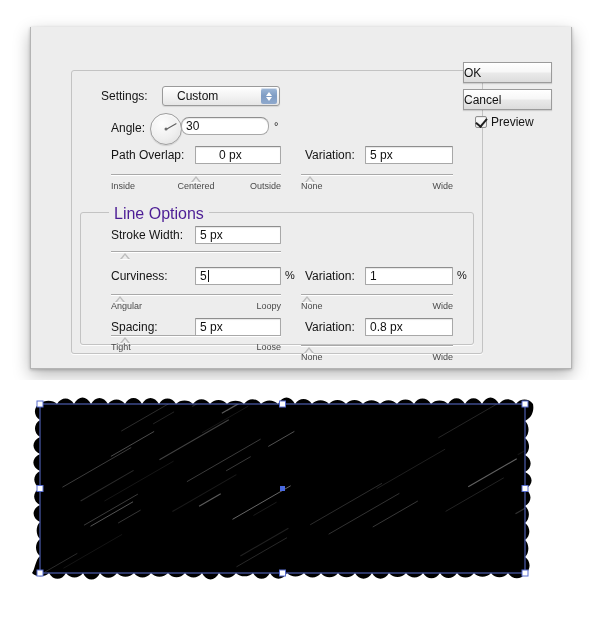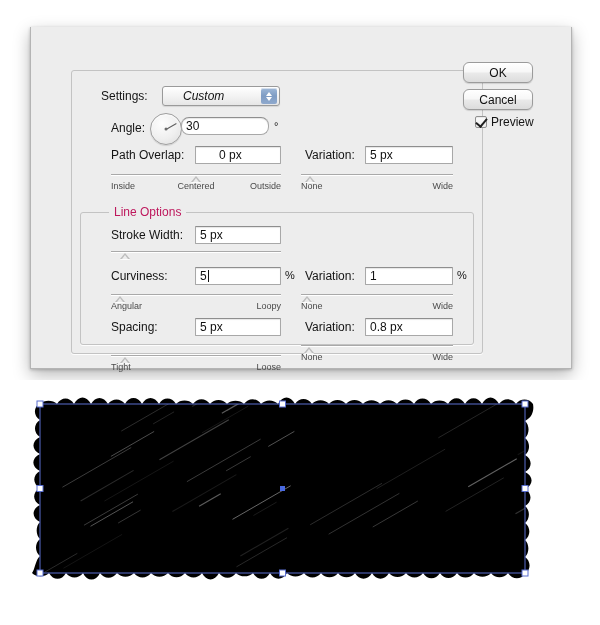--- a/index.html
+++ b/index.html
@@ -36,21 +36,21 @@
   
   .group{
     position:absolute;border:1px solid #c3c3c3;border-radius:3px;
     box-shadow:0 1px 0 rgba(255,255,255,.85);
   }
   #settings-group{left:40px;top:43px;width:410px;height:282px;}
   #line-group{left:49px;top:185px;width:392px;height:131px;}
 
   .group-legend{
     position:absolute;background:#ededed;padding:0 5px;
-    font-size:12px;color:#be185d;white-space:nowrap;
+    font-size:16px;color:#4c1d95;white-space:nowrap;
     top:-8px;
   }
 
   
   .lbl{
     position:absolute;font-size:12px;color:#141414;white-space:nowrap;
   }
   .unit{position:absolute;font-size:11px;color:#141414;}
 
   .field{
@@ -67,23 +67,22 @@
   .field .caret{
     display:inline-block;width:1px;height:12px;background:#111;margin-left:1px;
   }
 
   
   .popup{
     position:absolute;box-sizing:border-box;height:20px;width:118px;
     background:linear-gradient(to bottom,#ffffff 0%,#f3f3f3 50%,#e6e6e6 100%);
     border:1px solid #9a9a9a;border-radius:3px;
     font-size:12px;color:#111;
-    display:flex;align-items:center;padding-left:20px;
+    display:flex;align-items:center;padding-left:14px;
     box-shadow:0 1px 1px rgba(0,0,0,.10);
-    font-style:italic;
   }
   .popup .stepper{
     position:absolute;right:2px;top:1px;width:16px;height:16px;
     background:linear-gradient(to bottom,#9fb8d8 0%,#7e9cc4 50%,#8fa9cd 100%);
     border-radius:2px;
     display:flex;flex-direction:column;align-items:center;justify-content:center;
     box-shadow:inset 0 1px 0 rgba(255,255,255,.55);
   }
   .popup .stepper .ar{
     width:0;height:0;border-left:3px solid transparent;border-right:3px solid transparent;
@@ -127,25 +126,25 @@
   }
   .slider .endlabel{
     position:absolute;top:7px;font-size:9px;color:#4a4a4a;white-space:nowrap;
   }
   .slider .endlabel.l{left:0;}
   .slider .endlabel.r{right:0;}
   .slider .endlabel.c{left:50%;transform:translateX(-50%);}
 
   
   .btn{
-    position:absolute;box-sizing:border-box;width:70px;height:21px;
+    position:absolute;box-sizing:border-box;width:89px;height:21px;
     background:linear-gradient(to bottom,#ffffff 0%,#f7f7f7 45%,#e9e9e9 55%,#dcdcdc 100%);
-    border:1px solid #9b9b9b;border-radius:6px;
+    border:1px solid #9b9b9b;border-radius:0;
     font-size:12px;color:#111;
-    display:flex;align-items:center;justify-content:center;
+    display:flex;align-items:center;
     box-shadow:0 1px 1px rgba(0,0,0,.13),inset 0 1px 0 rgba(255,255,255,.9);
   }
   .checkbox-row{position:absolute;display:flex;align-items:center;gap:4px;}
   .cbox{
     width:12px;height:12px;box-sizing:border-box;
     background:linear-gradient(to bottom,#fdfdfd,#eaeaea);
     border:1px solid #8f8f8f;border-radius:2px;position:relative;
     box-shadow:inset 0 1px 1px rgba(0,0,0,.08);
   }
   .cbox .tick{
@@ -258,21 +257,21 @@
   <span class="lbl" style="left:80px;top:293px;">Spacing:</span>
   <div class="field" style="left:164px;top:291px;width:86px;">
     <span>5 px</span>
   </div>
 
   <span class="lbl" style="left:274px;top:293px;">Variation:</span>
   <div class="field" style="left:334px;top:291px;width:88px;">
     <span>0.8 px</span>
   </div>
 
-  <div class="slider" style="left:80px;top:328px;width:170px;text-align:right;">
+  <div class="slider" style="left:80px;top:308px;width:170px;text-align:right;">
     <div class="track"></div>
     <div class="thumb" style="left: 8%;"></div>
     <span class="endlabel l">Tight</span>
     <span class="endlabel r">Loose</span>
   </div>
   <div class="slider" style="left:270px;top:318px;width:152px;">
     <div class="track"></div>
     <div class="thumb" style="left: 5%;"></div>
     <span class="endlabel l">None</span>
     <span class="endlabel r">Wide</span>

